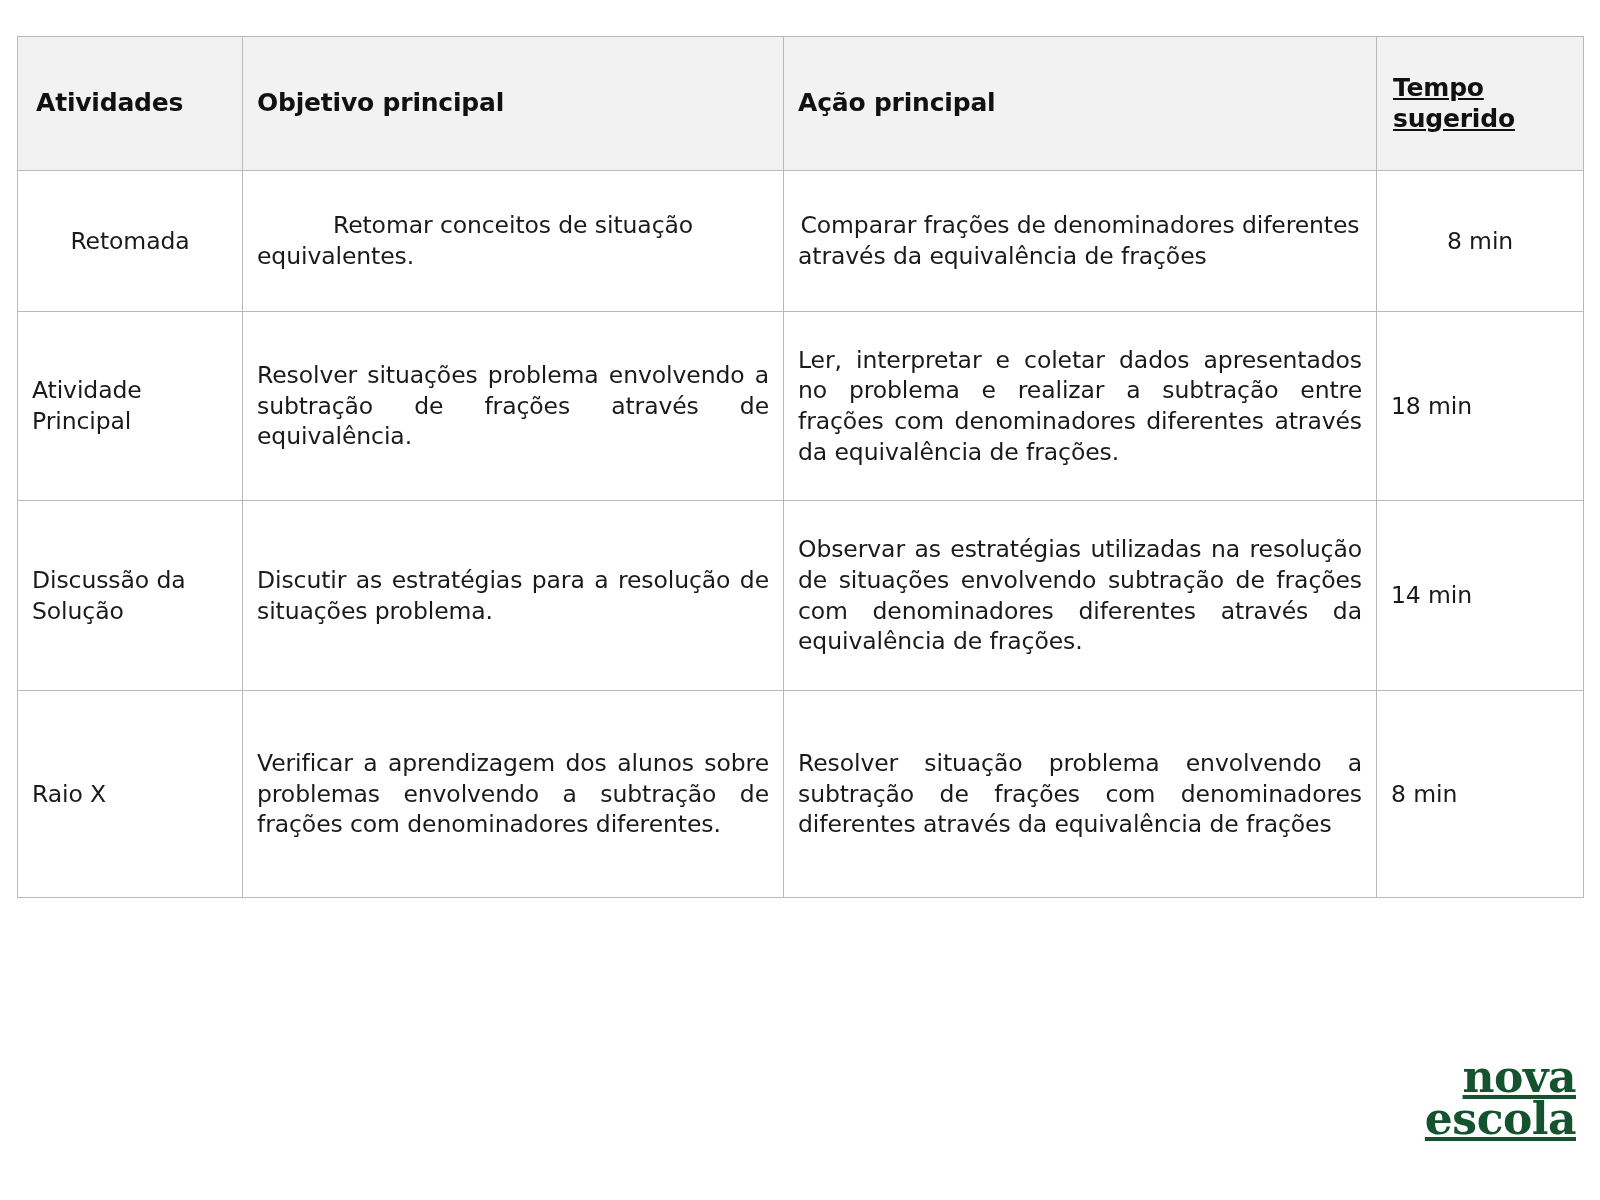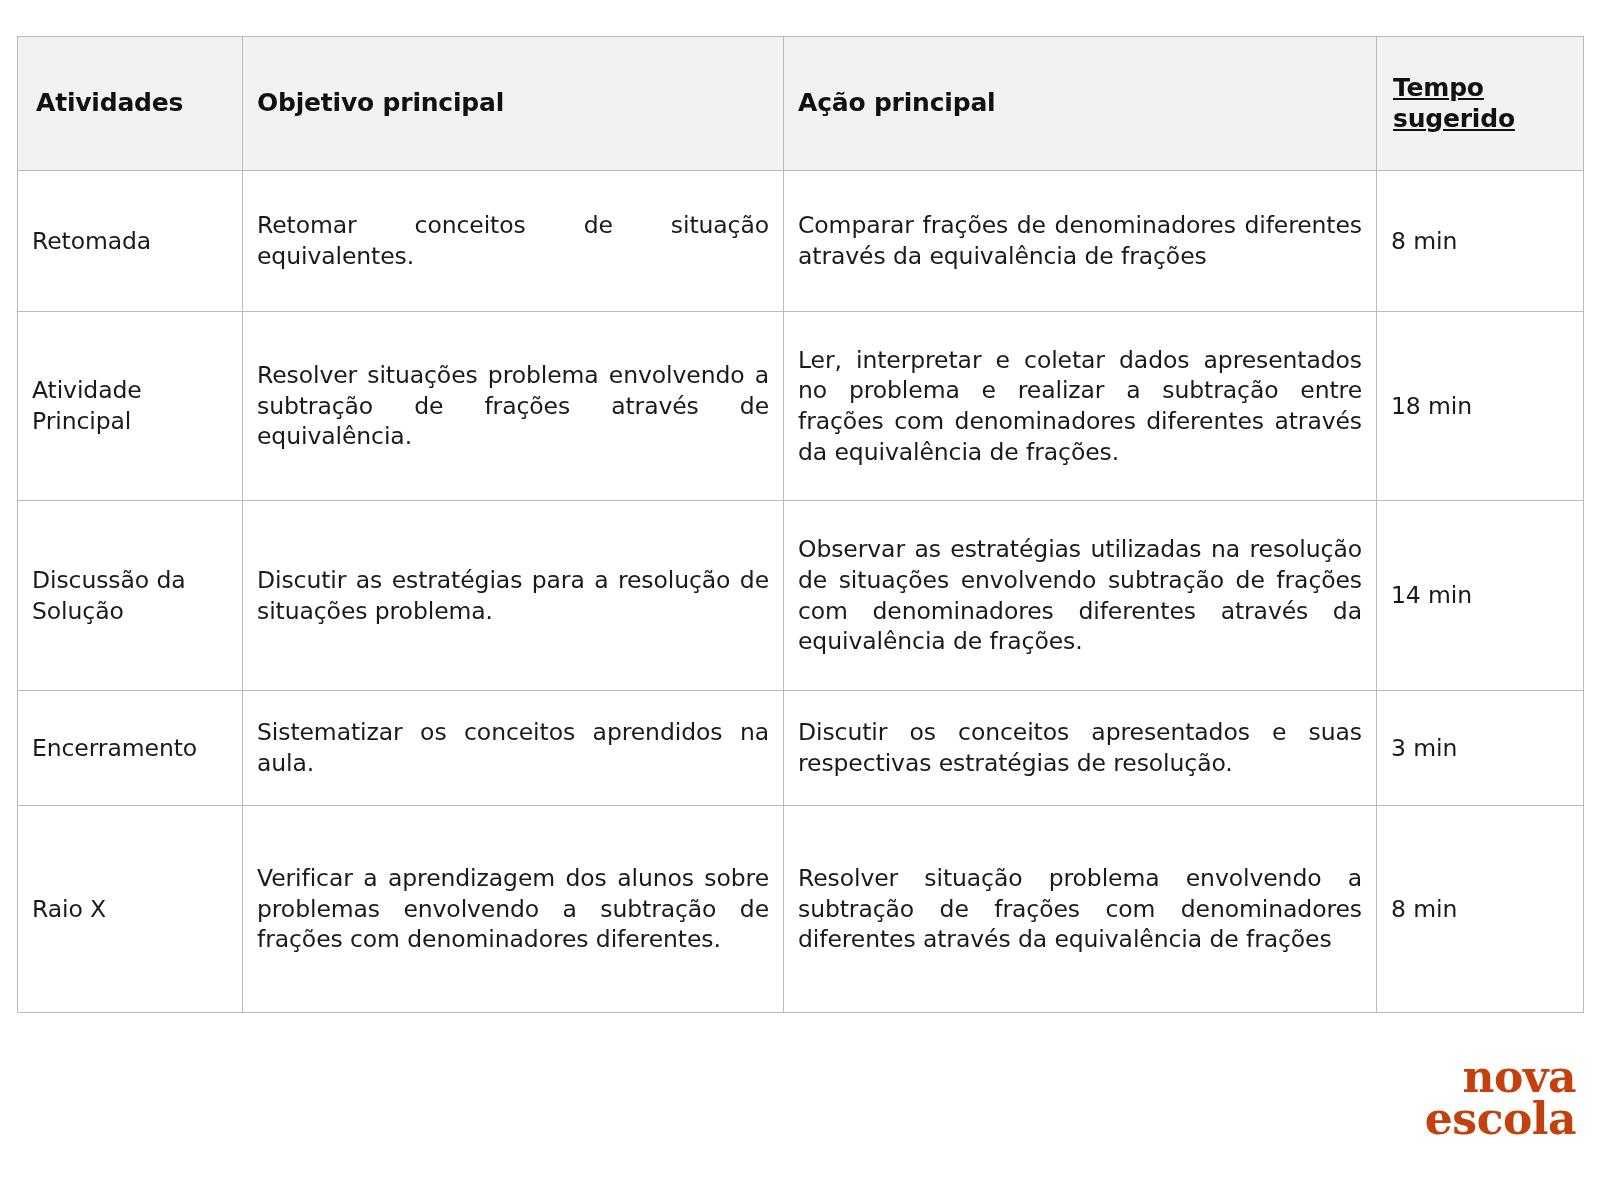--- a/index.html
+++ b/index.html
@@ -78,38 +78,39 @@
     padding-right: 16px;
     hyphens: none;
   }
   td.cell-tempo {
     padding-left: 14px;
     text-align: left;
     white-space: nowrap;
   }
 
   
-  tr.r0 td { height: 141px; }
+  tr.r0 td { height: 141px; text-align: center; }
   tr.r1 td { height: 189px; }
   tr.r2 td { height: 190px; }
   tr.r3 td { height: 115px; }
   tr.r4 td { height: 207px; }
 
   .logo {
     position: absolute;
     right: 24px;
     bottom: 60px;
     text-align: right;
     font-family: "DejaVu Serif", "Liberation Serif", serif;
-    color: #c2410c;
+    color: #14532d;
     font-weight: bold;
     font-size: 44px;
     line-height: 0.95;
     letter-spacing: -0.5px;
     user-select: none;
+    text-decoration: underline;
   }
   .logo .l1 { display: block; }
   .logo .l2 { display: block; }
 </style>
 </head>
 <body>
 
 <div class="page">
 
   <div class="table-wrap">
@@ -143,26 +144,20 @@
           <td class="cell-acao">Ler, interpretar e coletar dados apresentados no problema e realizar a subtração entre frações com denominadores diferentes através da equivalência de frações.</td>
           <td class="cell-tempo">18 min</td>
         </tr>
         <tr class="r2">
           <td class="cell-atividade">Discussão da
 Solução</td>
           <td class="cell-objetivo">Discutir as estratégias para a resolução de situações problema.</td>
           <td class="cell-acao">Observar as estratégias utilizadas na resolução de situações envolvendo subtração de frações com denominadores diferentes através da equivalência de frações.</td>
           <td class="cell-tempo">14 min</td>
         </tr>
-        <tr class="r3">
-          <td class="cell-atividade">Encerramento</td>
-          <td class="cell-objetivo">Sistematizar os conceitos aprendidos na aula.</td>
-          <td class="cell-acao">Discutir os conceitos apresentados e suas respectivas estratégias de resolução.</td>
-          <td class="cell-tempo">3 min</td>
-        </tr>
         <tr class="r4">
           <td class="cell-atividade">Raio X</td>
           <td class="cell-objetivo">Verificar a aprendizagem dos alunos sobre problemas envolvendo a subtração de frações com denominadores diferentes.</td>
           <td class="cell-acao">Resolver situação problema envolvendo a subtração de frações com denominadores diferentes através da equivalência de frações</td>
           <td class="cell-tempo">8 min</td>
         </tr>
       </tbody>
     </table>
   </div>
 

